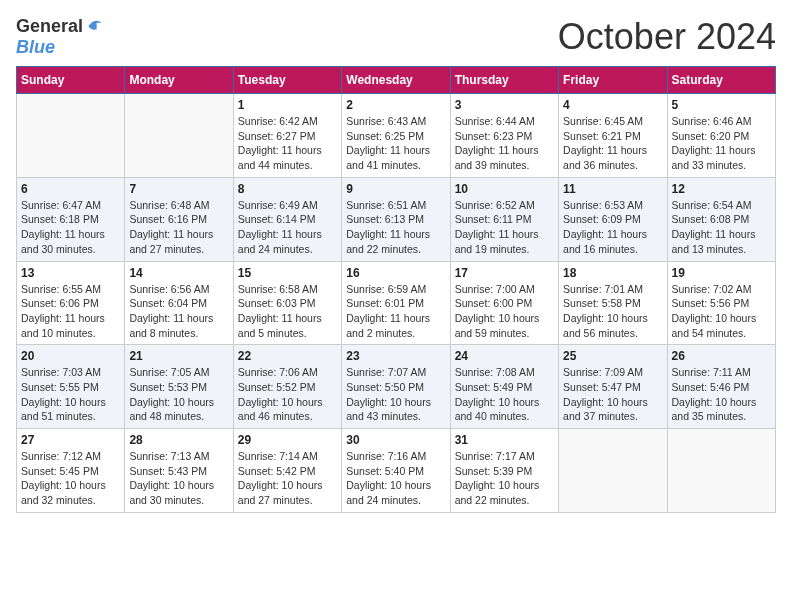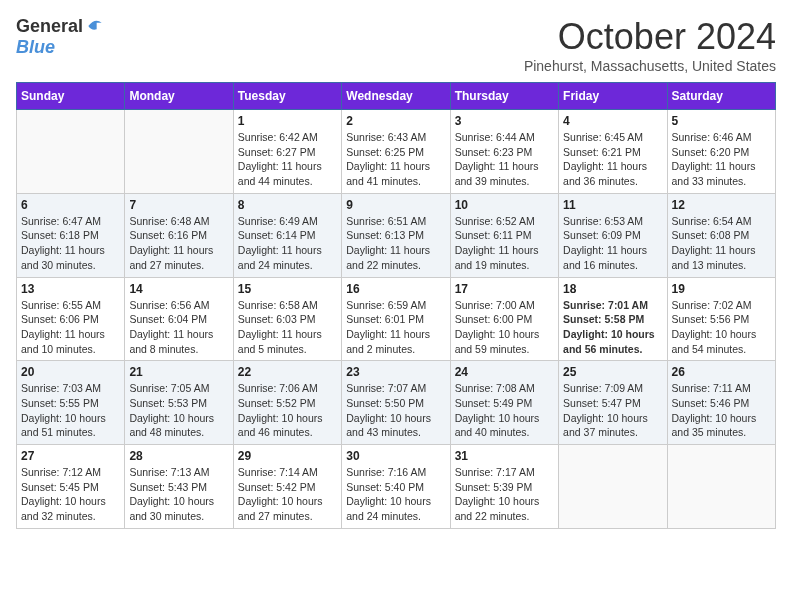--- a/index.html
+++ b/index.html
@@ -35,38 +35,38 @@
       font-weight: bold;
       color: #4a90d9;
       font-style: italic;
     }
     .logo-icon {
       width: 20px;
       height: 20px;
       margin-left: 2px;
     }
     .title-section {
-      text-align: right;
+      text-align: center;
     }
     .month-title {
       font-size: 36px;
       font-weight: normal;
       color: #333;
     }
     .subtitle {
       font-size: 14px;
       color: #555;
     }
     .calendar {
       width: 100%;
       border-collapse: collapse;
       font-size: 11px;
     }
     .calendar th {
-      background-color: #6d28d9;
+      background-color: #be185d;
       color: #fff;
       padding: 6px 4px;
       text-align: left;
       font-size: 12px;
       font-weight: bold;
       border: 1px solid #3a6aa8;
     }
     .calendar td {
       border: 1px solid #ccc;
       padding: 4px;
@@ -101,21 +101,20 @@
     <div class="logo-text">
       <span class="logo-general">General</span>
       <svg class="logo-icon" viewBox="0 0 24 24" xmlns="http://www.w3.org/2000/svg">
         <path d="M4 12 Q12 2 20 8 L14 8 L14 16 Q8 18 4 12Z" fill="#4a90d9"></path>
       </svg>
     </div>
     <span class="logo-blue">Blue</span>
   </div>
   <div class="title-section">
     <div class="month-title">October 2024</div>
-    <div class="subtitle">Pinehurst, Massachusetts, United States</div>
   </div>
 </div>
 
 <table class="calendar">
   <thead>
     <tr>
       <th>Sunday</th>
       <th>Monday</th>
       <th>Tuesday</th>
       <th>Wednesday</th>
@@ -229,21 +228,21 @@
 Daylight: 11 hours and 2 minutes.</div>
         </td>
         <td>
           <div class="day-number">17</div>
           <div class="day-info" style="white-space: pre-line;">Sunrise: 7:00 AM
 Sunset: 6:00 PM
 Daylight: 10 hours and 59 minutes.</div>
         </td>
         <td>
           <div class="day-number">18</div>
-          <div class="day-info" style="white-space: pre-line; font-weight: bold;">Sunrise: 7:01 AM
+          <div class="day-info" style="white-space: pre-line;">Sunrise: 7:01 AM
 Sunset: 5:58 PM
 Daylight: 10 hours and 56 minutes.</div>
         </td>
         <td>
           <div class="day-number">19</div>
           <div class="day-info" style="white-space: pre-line;">Sunrise: 7:02 AM
 Sunset: 5:56 PM
 Daylight: 10 hours and 54 minutes.</div>
         </td>
       </tr>

